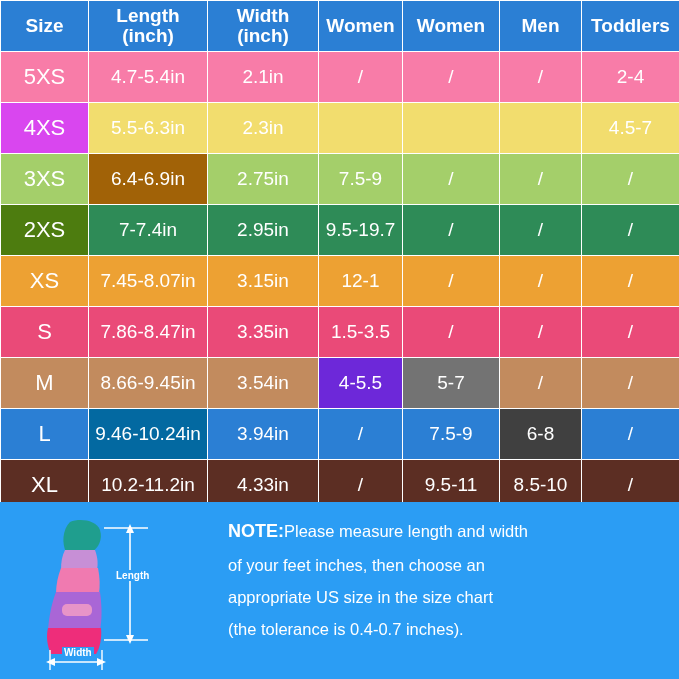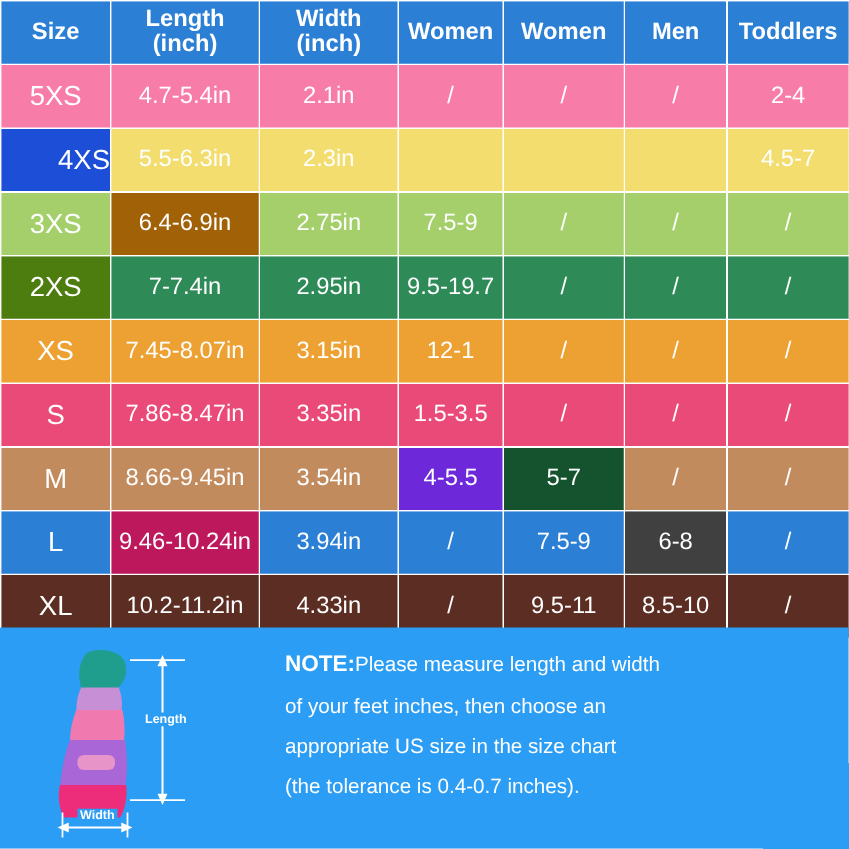--- a/index.html
+++ b/index.html
@@ -157,21 +157,21 @@
         <tr>
           <td class="size-label" style="background: rgb(248, 124, 168);">5XS</td>
           <td style="background: rgb(248, 124, 168);">4.7-5.4in</td>
           <td style="background: rgb(248, 124, 168);">2.1in</td>
           <td style="background: rgb(248, 124, 168);">/</td>
           <td style="background: rgb(248, 124, 168);">/</td>
           <td style="background: rgb(248, 124, 168);">/</td>
           <td style="background: rgb(248, 124, 168);">2-4</td>
         </tr>
         <tr>
-          <td class="size-label" style="background: #1d4ed8; text-align: right;">4XS</td>
+          <td class="size-label" style="background: #d946ef;">4XS</td>
           <td style="background: rgb(242, 221, 110);">5.5-6.3in</td>
           <td style="background: rgb(242, 221, 110);">2.3in</td>
           <td style="background: rgb(242, 221, 110);"></td>
           <td style="background: rgb(242, 221, 110);"></td>
           <td style="background: rgb(242, 221, 110);"></td>
           <td style="background: rgb(242, 221, 110);">4.5-7</td>
         </tr>
         <tr>
           <td class="size-label" style="background: rgb(164, 207, 106);">3XS</td>
           <td style="background: #a16207;">6.4-6.9in</td>
@@ -206,27 +206,27 @@
           <td style="background: rgb(234, 74, 120);">1.5-3.5</td>
           <td style="background: rgb(234, 74, 120);">/</td>
           <td style="background: rgb(234, 74, 120);">/</td>
           <td style="background: rgb(234, 74, 120);">/</td>
         </tr>
         <tr>
           <td class="size-label" style="background: rgb(194, 139, 94);">M</td>
           <td style="background: rgb(194, 139, 94);">8.66-9.45in</td>
           <td style="background: rgb(194, 139, 94);">3.54in</td>
           <td style="background: #6d28d9;">4-5.5</td>
-          <td style="background: #14532d; margin-top: 24px;">5-7</td>
+          <td style="background: #737373; margin-top: 24px;">5-7</td>
           <td style="background: rgb(194, 139, 94);">/</td>
           <td style="background: rgb(194, 139, 94);">/</td>
         </tr>
         <tr>
           <td class="size-label" style="background: rgb(43, 127, 212);">L</td>
-          <td style="background: #be185d;">9.46-10.24in</td>
+          <td style="background: #0369a1;">9.46-10.24in</td>
           <td style="background: rgb(43, 127, 212);">3.94in</td>
           <td style="background: rgb(43, 127, 212);">/</td>
           <td style="background: rgb(43, 127, 212);">7.5-9</td>
           <td style="background: #404040;">6-8</td>
           <td style="background: rgb(43, 127, 212);">/</td>
         </tr>
         <tr>
           <td class="size-label" style="background: rgb(92, 46, 35);">XL</td>
           <td style="background: rgb(92, 46, 35);">10.2-11.2in</td>
           <td style="background: rgb(92, 46, 35);">4.33in</td>

